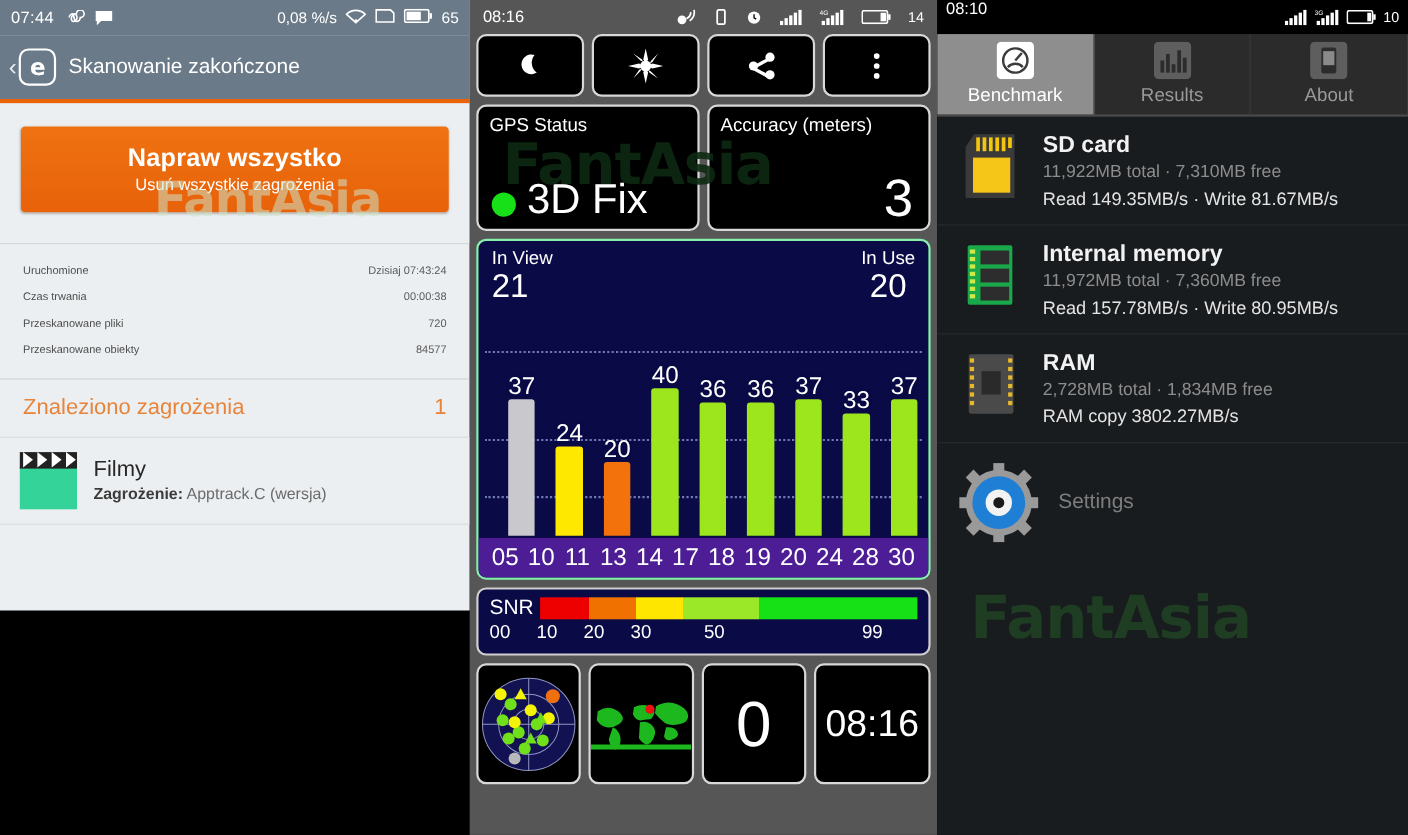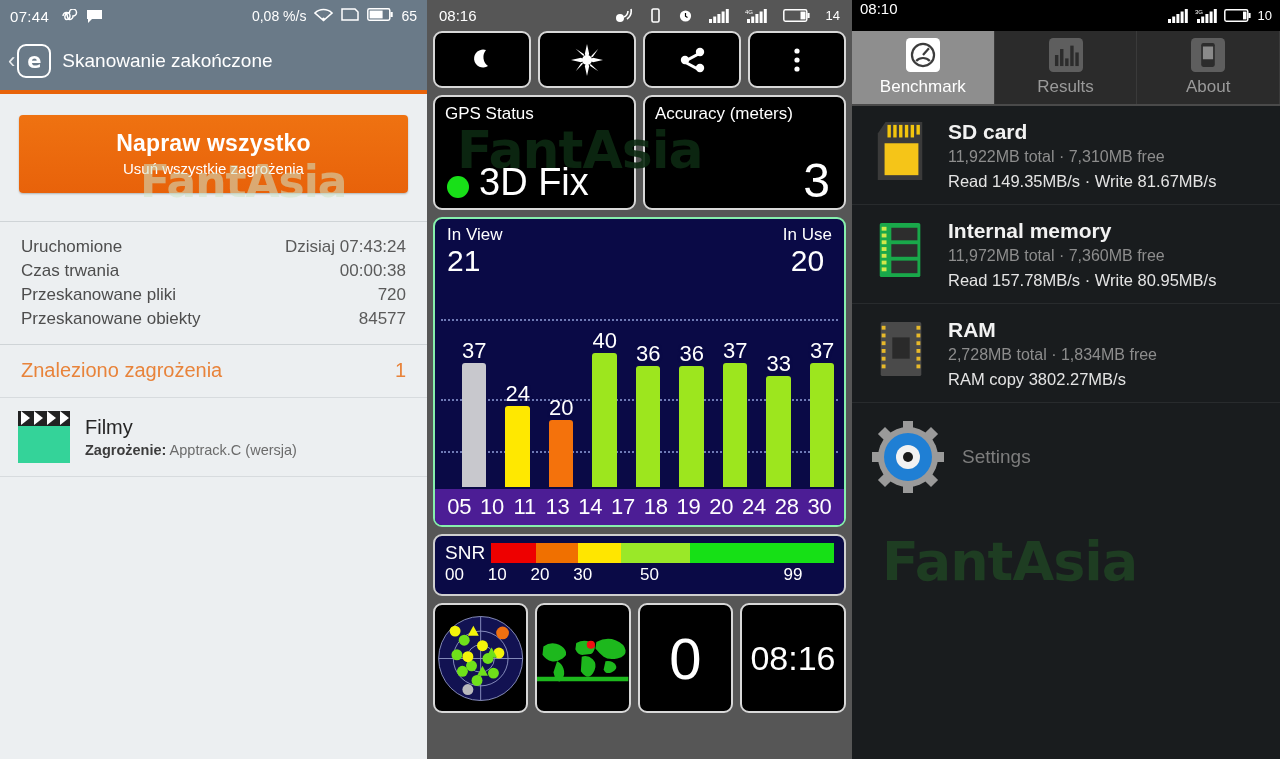--- a/index.html
+++ b/index.html
@@ -1,42 +1,42 @@
 <!DOCTYPE html>
 <html><head>
 <meta charset="utf-8">
 <style>
   * { margin:0; padding:0; box-sizing:border-box; }
   html,body{ width:1280px; height:759px; overflow:hidden; background:#000;
              font-family:"Liberation Sans", sans-serif; }
   .screen{ display:flex; width:1280px; height:759px; }
 
   
-  .p1{ width:427px; height:759px; background:#eceff1; position:relative; overflow:hidden; }
+  .p1{ width:427px; height:555px; background:#eceff1; position:relative; overflow:hidden; }
   .p1-status{ height:32px; background:#6a7a88; color:#fff; display:flex; align-items:center;
               padding:0 10px; font-size:15px; }
   .p1-status .clock{ font-size:15px; letter-spacing:.3px; }
   .p1-status .sicons{ display:flex; align-items:center; gap:7px; margin-left:8px; }
   .p1-status .right{ margin-left:auto; display:flex; gap:8px; font-size:14px;}
   .p1-bar{ height:58px; background:#6a7a88; color:#fff; display:flex; align-items:center;
            padding:0 8px; }
   .chev{ font-size:22px; opacity:.85; margin-right:2px; }
   .elogo{ width:34px;height:34px;border:2.5px solid #fff;border-radius:9px;display:flex;
           align-items:center;justify-content:center;font-size:21px;font-weight:bold;
           font-family:"DejaVu Sans",sans-serif; }
   .p1-title{ font-size:19px; margin-left:11px; }
   .p1-accent{ height:4px; background:#e8630a; }
   .fixwrap{ padding:21px 19px 28px 19px; background:#eceff1; position:relative; }
   .fixbtn{ background:linear-gradient(#ef7211,#e8620a); border-radius:4px; padding:15px 0 16px;
            text-align:center; color:#fff; box-shadow:0 1px 2px rgba(0,0,0,.25); }
   .fixbtn .t1{ font-size:23px; font-weight:bold; letter-spacing:.2px; }
   .fixbtn .t2{ font-size:15px; margin-top:3px; }
   .hr{ height:1px; background:#cfd4d7; }
   .stats{ padding:13px 21px 13px 21px; }
-  .srow{ display:flex; font-size:17px; color:#4d4d4d; line-height:24px;justify-content:flex-end; }
+  .srow{ display:flex; font-size:10px; color:#4d4d4d; line-height:24px;justify-content:flex-end; }
   .srow .lbl{ flex:1; } .srow .val{ color:#5a5a5a; }
   .threatHdr{ display:flex; padding:14px 21px 15px; color:#e8833a; font-size:20px; }
   .threatHdr .cnt{ margin-left:auto; }
   .threatRow{ display:flex; align-items:center; padding:13px 18px; border-top:1px solid #d7dbde;
               border-bottom:1px solid #d7dbde; background:#eceff1; }
   .filmIcon{ width:52px; height:52px; position:relative; }
   .filmIcon .body{ position:absolute; left:0; top:13px; width:52px; height:39px; background:#34d399; }
   .filmIcon .top{ position:absolute; left:0; top:0; width:52px; height:15px; background:#222; }
   .filmIcon .top i{ position:absolute; top:0; width:0;height:0; border-left:9px solid #fff;
                     border-top:7.5px solid transparent; border-bottom:7.5px solid transparent; }

